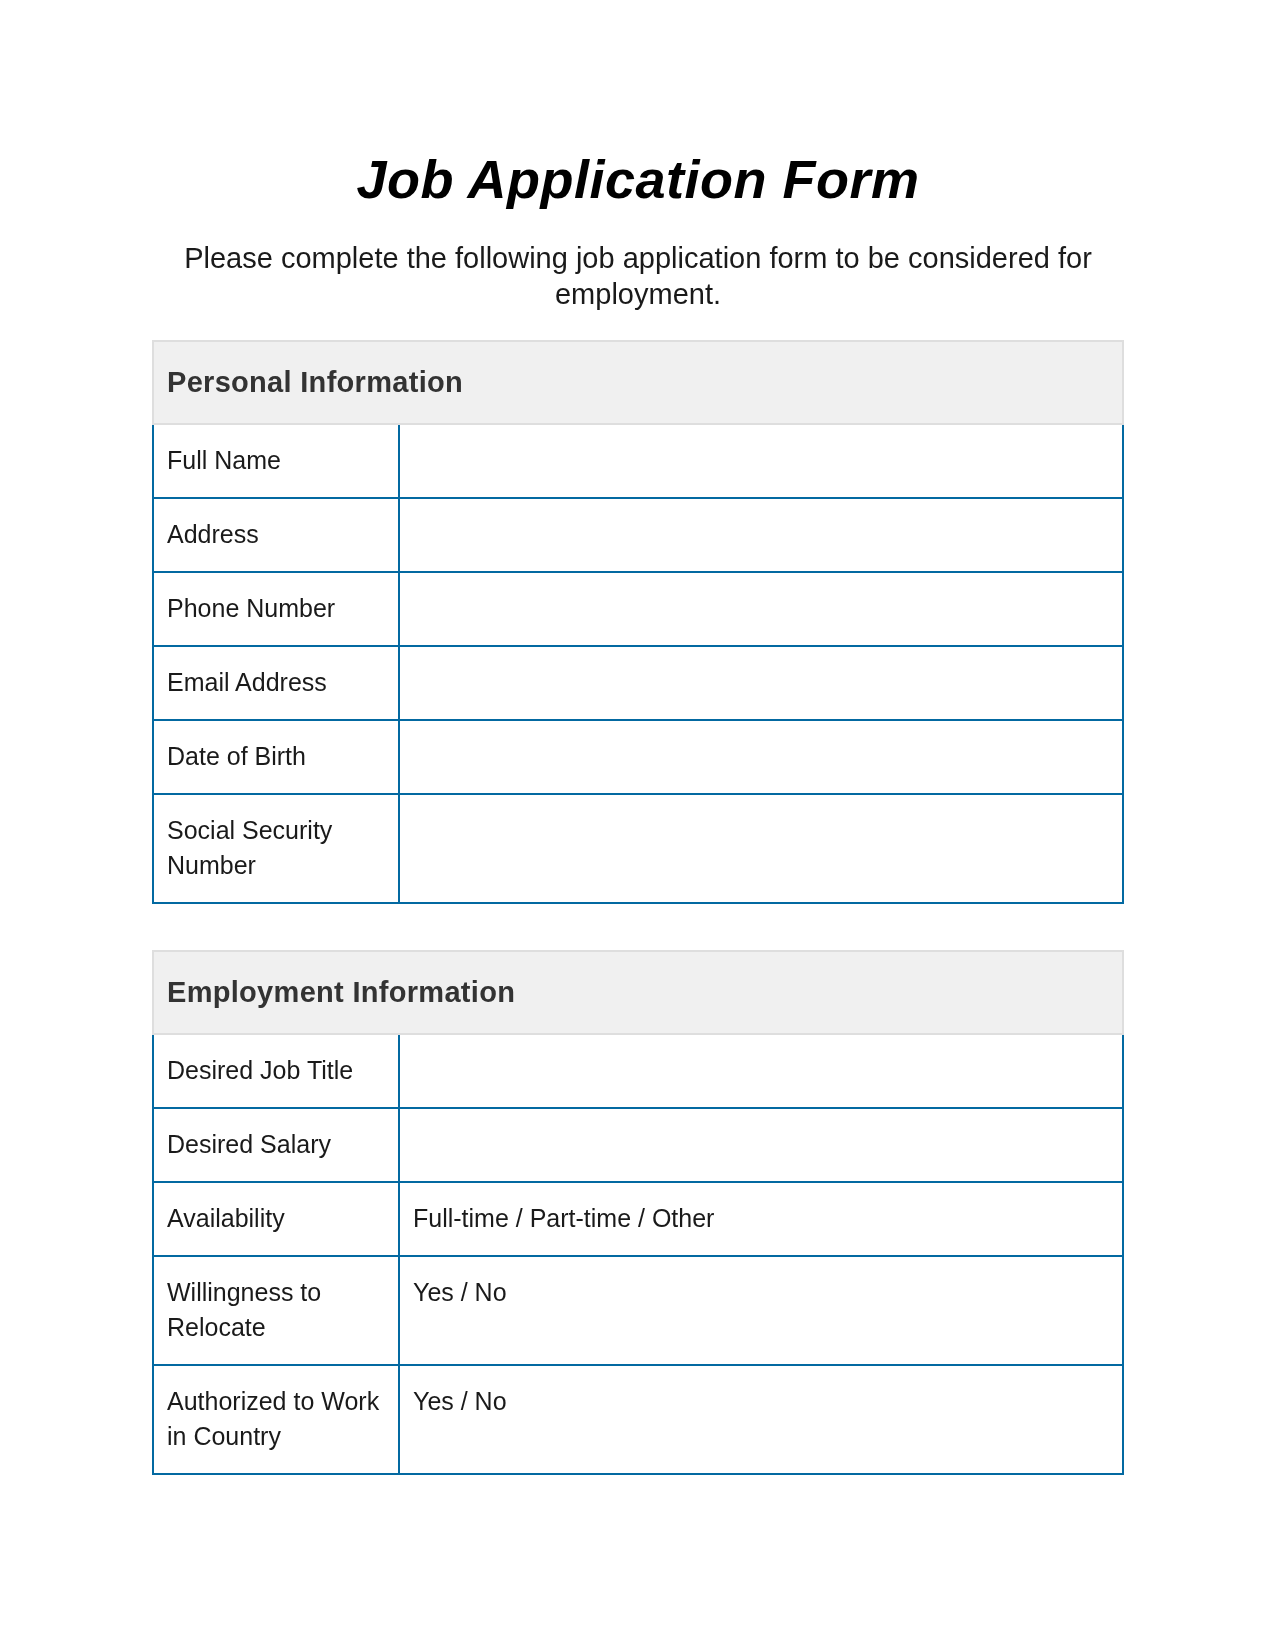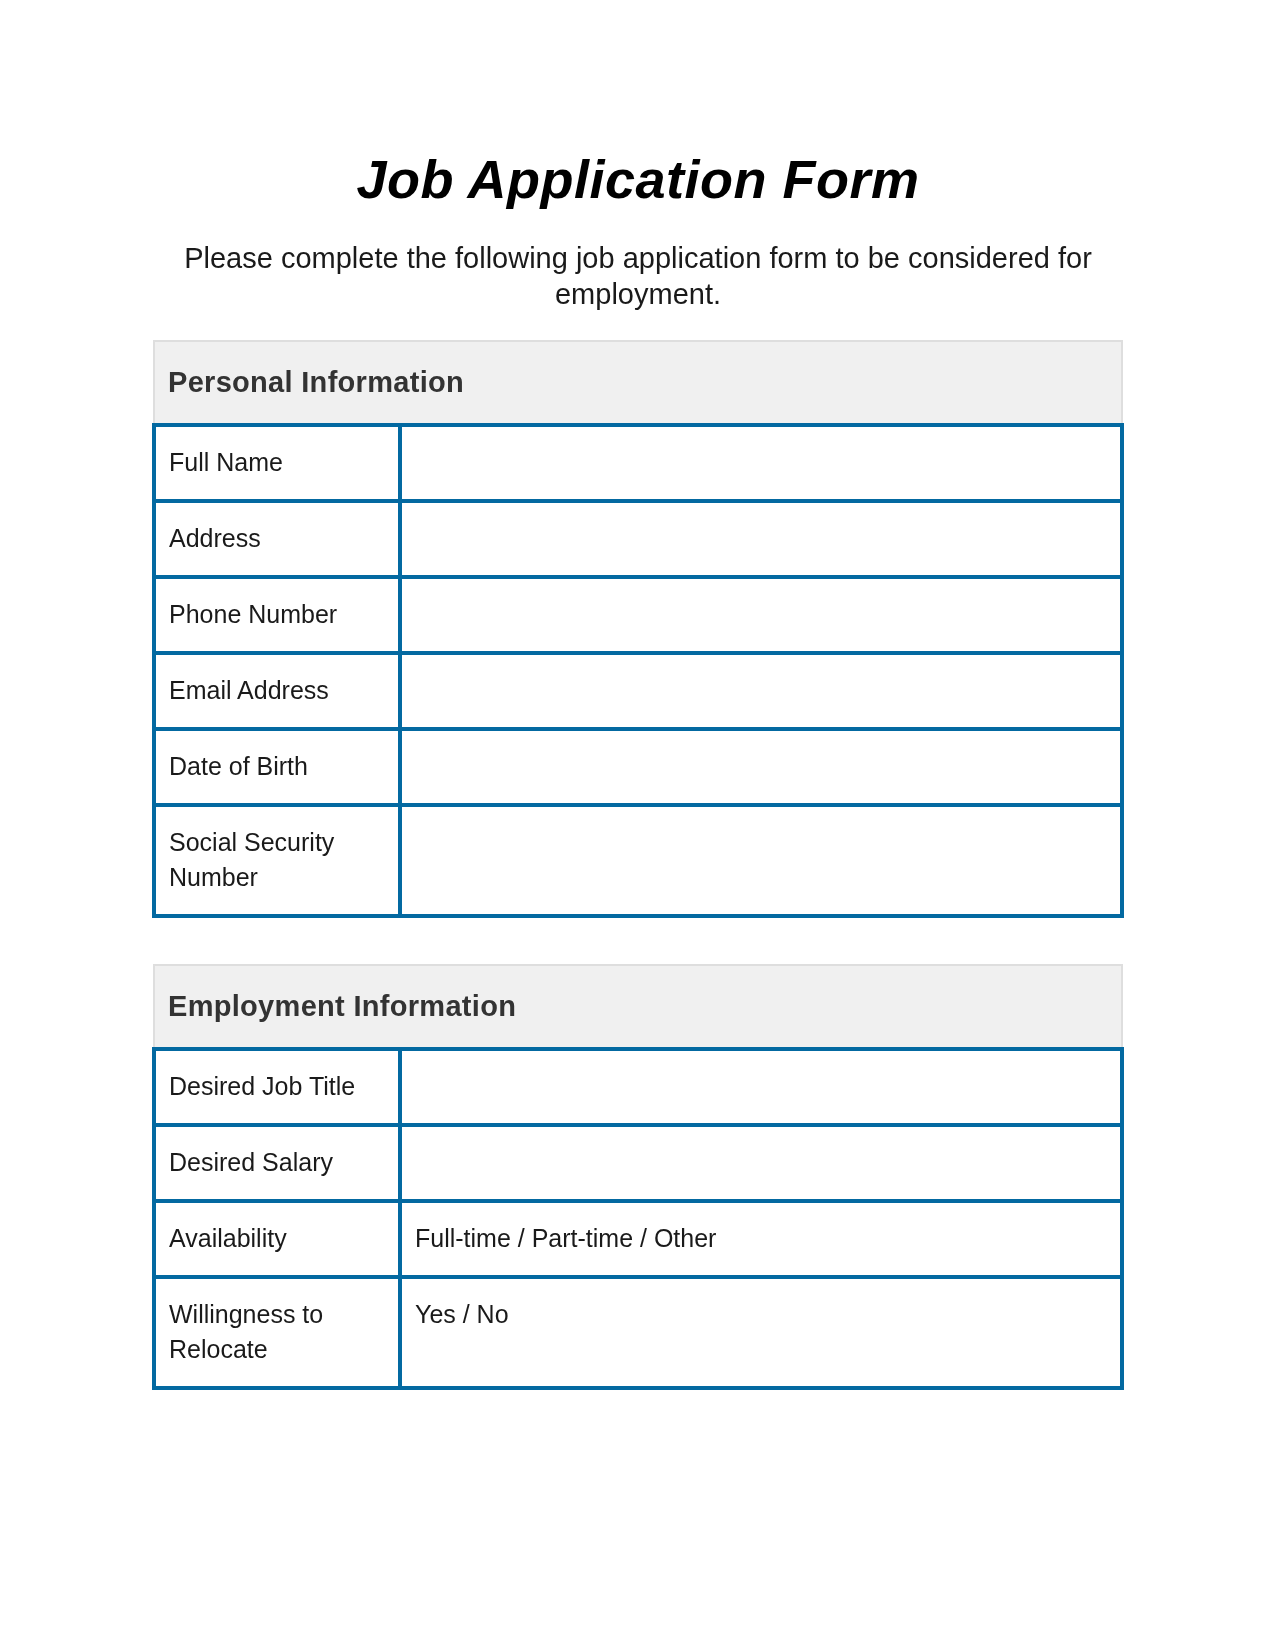--- a/index.html
+++ b/index.html
@@ -48,21 +48,21 @@
     background: #f0f0f0;
     border: 2px solid #dedede;
     text-align: left;
     font-size: 29px;
     font-weight: bold;
     color: #333333;
     padding: 24px 13px;
     letter-spacing: 0.3px;
   }
   table.form-table td {
-    border: 4px solid #0369a1;
+    border: 2px solid #0369a1;
     vertical-align: top;
     padding: 18px 13px 19px 13px;
     font-size: 25px;
     line-height: 1.4;
     color: #1a1a1a;
     background: #ffffff;
     word-wrap: break-word;
   }
   table.form-table col.label-col { width: 246px; }
   table.form-table td.label-cell { }
@@ -131,16 +131,20 @@
       <td class="value-cell"></td>
     </tr>
     <tr>
       <td class="label-cell">Availability</td>
       <td class="value-cell">Full-time / Part-time / Other</td>
     </tr>
     <tr>
       <td class="label-cell">Willingness to Relocate</td>
       <td class="value-cell">Yes / No</td>
     </tr>
+    <tr>
+      <td class="label-cell">Authorized to Work in Country</td>
+      <td class="value-cell">Yes / No</td>
+    </tr>
   </tbody>
     </table>
 
 </div>
 
 </body></html>

